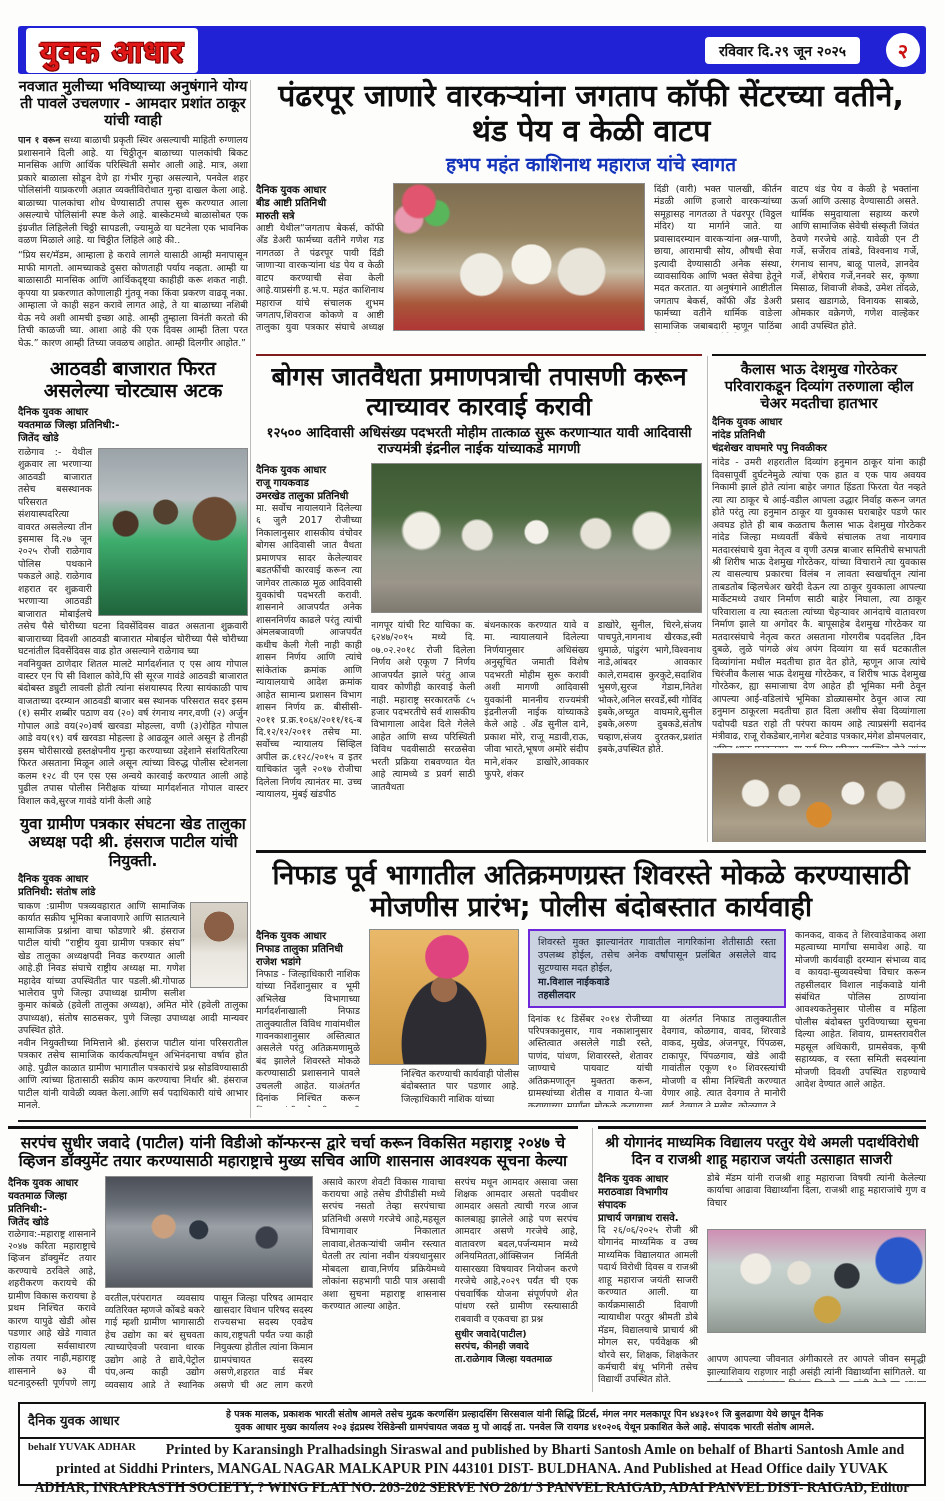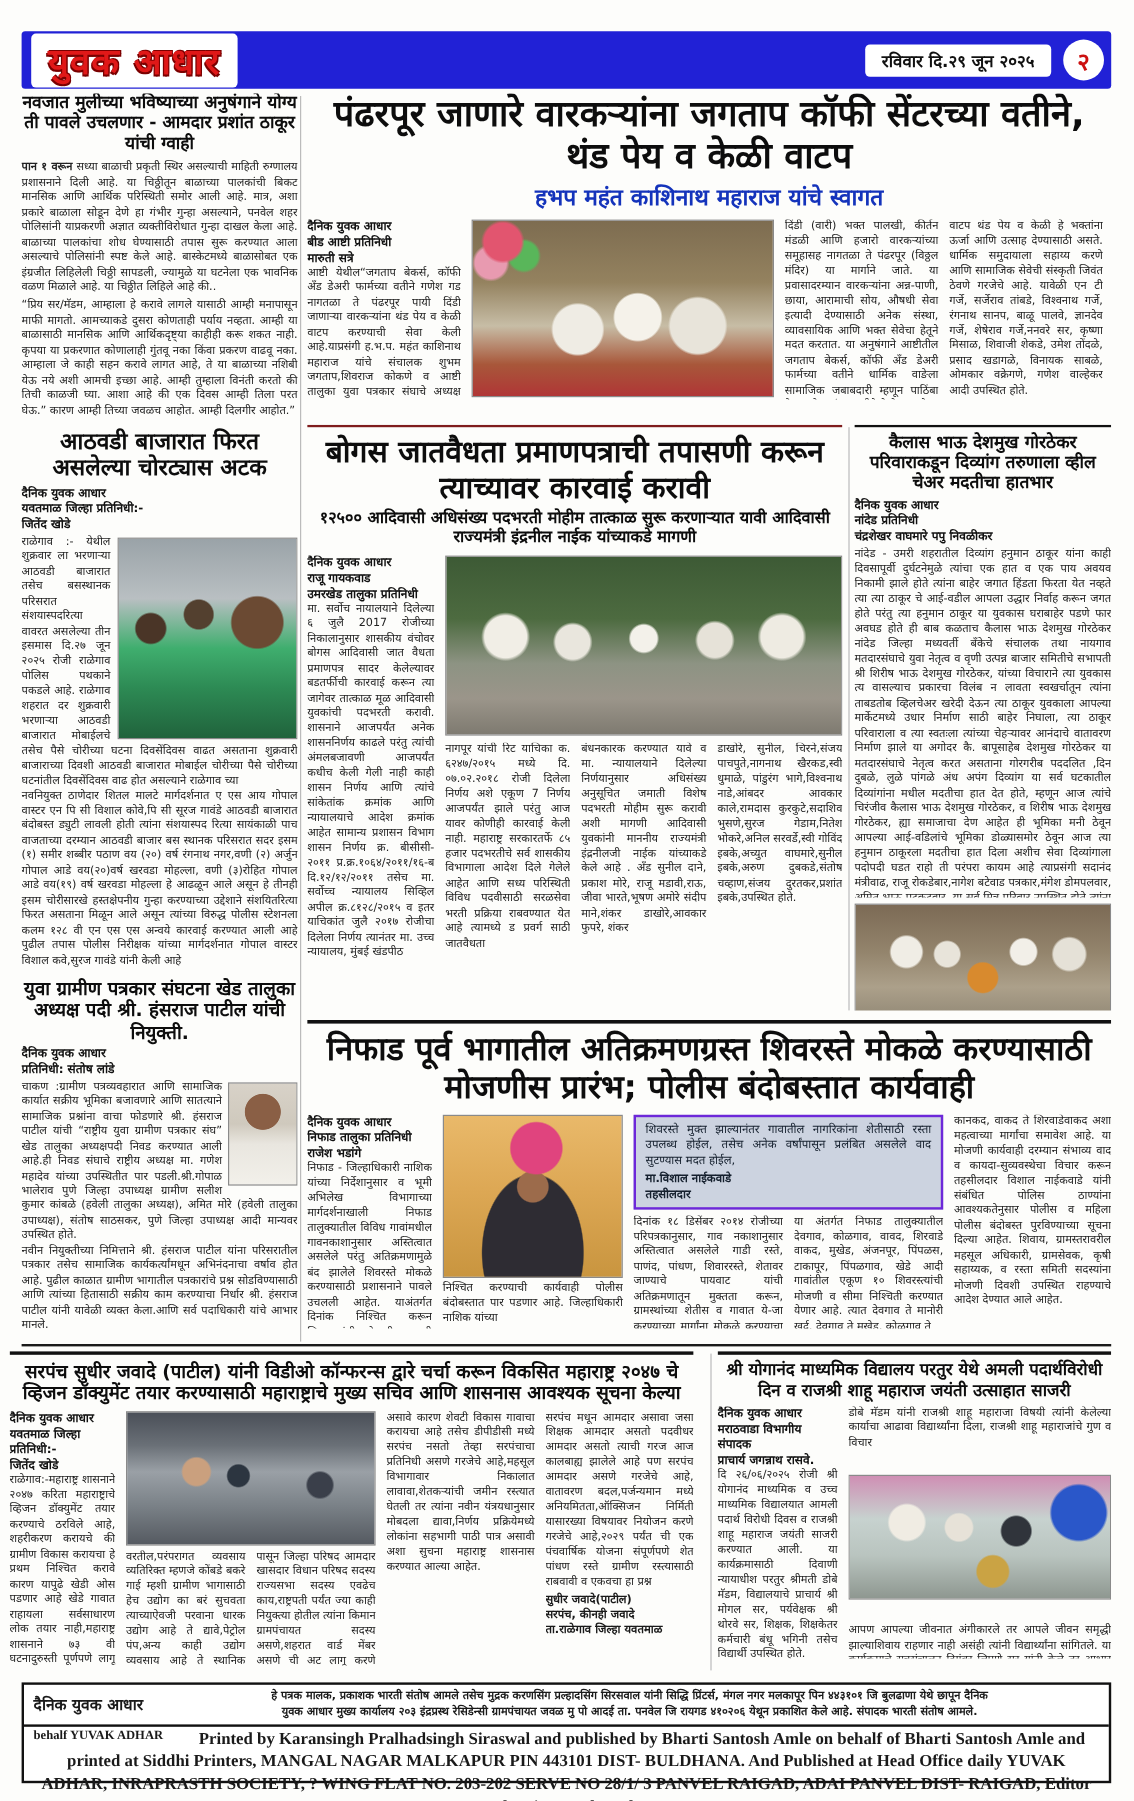--- a/index.html
+++ b/index.html
@@ -4,21 +4,21 @@
 <style>
   html,body{margin:0;padding:0;background:#e8e8e4;}
   .page{position:relative;width:945px;height:1501px;background:#fdfdfb;margin:0 auto;
         font-family:"DejaVu Sans","Liberation Sans",sans-serif;color:#1a1a1a;overflow:hidden;}
   
   .mast{position:absolute;left:18px;top:26px;width:908px;height:48px;background:#2121d6;
         border-radius:3px;display:flex;align-items:center;justify-content:space-between;padding:0 6px;box-sizing:border-box;}
   .logo-box{background:#ffffff;border-radius:4px;padding:2px 14px;margin-left:2px;}
   .logo-text{font-size:30px;font-weight:800;color:#e01818;letter-spacing:1px;
         text-shadow:1px 1px 0 #7a0000,-1px 1px 0 #7a0000,1px -1px 0 #7a0000;}
-  .date-wrap{display:flex;align-items:center;gap:10px;}
+  .date-wrap{display:flex;align-items:center;gap:26px;}
   .date-box{background:#fff;border-radius:4px;padding:4px 14px;font-size:14px;font-weight:700;color:#111;}
   .page-circ{width:34px;height:34px;border-radius:50%;background:#fff;display:flex;align-items:center;
         justify-content:center;font-size:20px;font-weight:800;color:#cc1111;}
   
   .hl{font-weight:800;color:#0d0d0d;text-align:center;line-height:1.18;}
   .byline{font-weight:800;font-size:10px;line-height:1.3;color:#111;}
   .body-txt{font-size:9.3px;line-height:1.34;text-align:justify;color:#222;}
   .lead{font-weight:800;}
   .photo{border:1px solid #8a8a8a;box-sizing:border-box;flex:none;}
   .cols{display:flex;gap:9px;}
@@ -199,21 +199,21 @@
         </div>
         <div class="body-txt">निफाड - जिल्हाधिकारी नाशिक यांच्या निर्देशानुसार व भूमी अभिलेख विभागाच्या मार्गदर्शनाखाली निफाड तालुक्यातील विविध गावांमधील गावनकाशानुसार अस्तित्वात असलेले परंतु अतिक्रमणामुळे बंद झालेले शिवरस्ते मोकळे करण्यासाठी प्रशासनाने पावले उचलली आहेत. याअंतर्गत दिनांक निश्चित करून शिवरस्त्यांची मोजणी व हद्दी खुणा</div>
       </div>
       <div style="width:150px;flex:none;">
         <div class="photo" style="width:150px;height:136px;
                     background:
                       radial-gradient(circle at 52% 20%, #e0447e 0 16%, transparent 17%),
                       radial-gradient(circle at 50% 44%, #9c6b4b 0 12%, transparent 13%),
                       radial-gradient(ellipse at 50% 85%, #2e2c33 0 40%, transparent 41%),
                       linear-gradient(180deg,#e9b96a 0%,#ddA855 45%,#c9953f 100%);"></div>
-        <div class="body-txt" style="margin-top:3px;">निश्चित करण्याची कार्यवाही पोलीस बंदोबस्तात पार पडणार आहे. जिल्हाधिकारी नाशिक यांच्या</div>
+        <div class="body-txt" style="margin-top:3px;margin-left:32px;">निश्चित करण्याची कार्यवाही पोलीस बंदोबस्तात पार पडणार आहे. जिल्हाधिकारी नाशिक यांच्या</div>
       </div>
       <div style="width:258px;flex:none;display:flex;flex-direction:column;gap:5px;">
         <div class="qbox">
           <div class="qt">शिवरस्ते मुक्त झाल्यानंतर गावातील नागरिकांना शेतीसाठी रस्ता उपलब्ध होईल, तसेच अनेक वर्षांपासून प्रलंबित असलेले वाद सुटण्यास मदत होईल,</div>
           <div class="qby">मा.विशाल नाईकवाडे</div>
           <div class="qby">तहसीलदार</div>
         </div>
         <div class="cols" style="flex:1;overflow:hidden;">
           <div class="col body-txt" style="flex:1;">दिनांक १८ डिसेंबर २०१४ रोजीच्या परिपत्रकानुसार, गाव नकाशानुसार अस्तित्वात असलेले गाडी रस्ते, पाणंद, पांधण, शिवाररस्ते, शेतावर जाण्याचे पायवाट यांची अतिक्रमणातून मुक्तता करून, ग्रामस्थांच्या शेतीस व गावात ये-जा करण्याच्या मार्गांना मोकळे करण्याचा निर्णय घेण्यात आला आहे.</div>
           <div class="col body-txt" style="flex:1;">या अंतर्गत निफाड तालुक्यातील देवगाव, कोळगाव, वावद, शिरवाडे वाकद, मुखेड, अंजनपूर, पिंपळस, टाकापूर, पिंपळगाव, खेडे आदी गावांतील एकूण १० शिवरस्त्यांची मोजणी व सीमा निश्चिती करण्यात येणार आहे. त्यात देवगाव ते मानोरी खुर्द, देवगाव ते मुखेड, कोळगाव ते</div>

